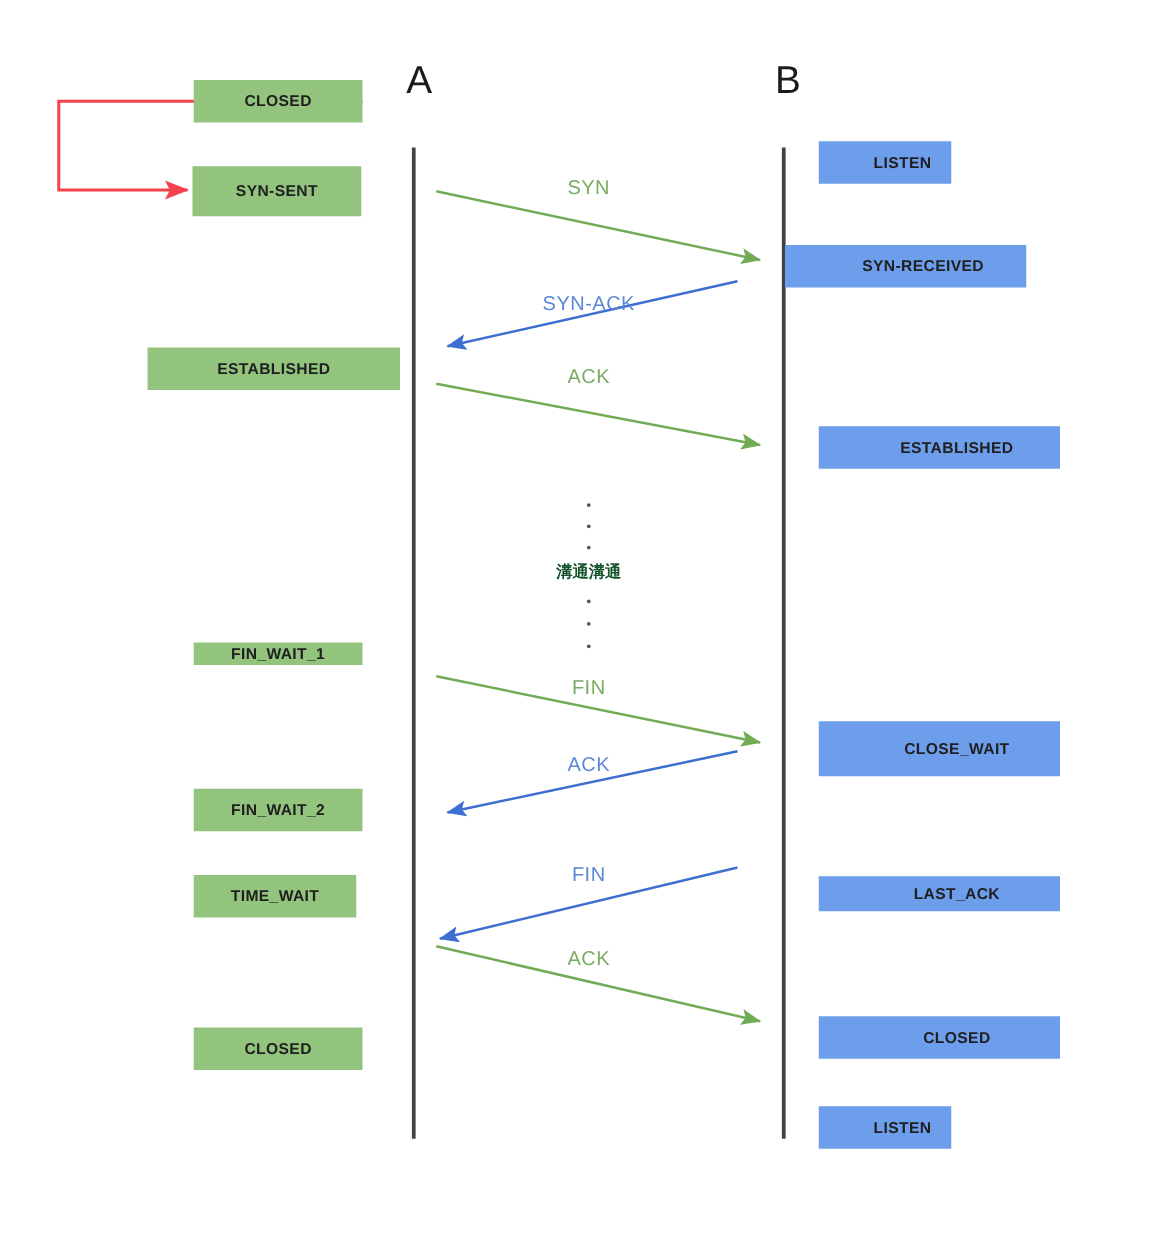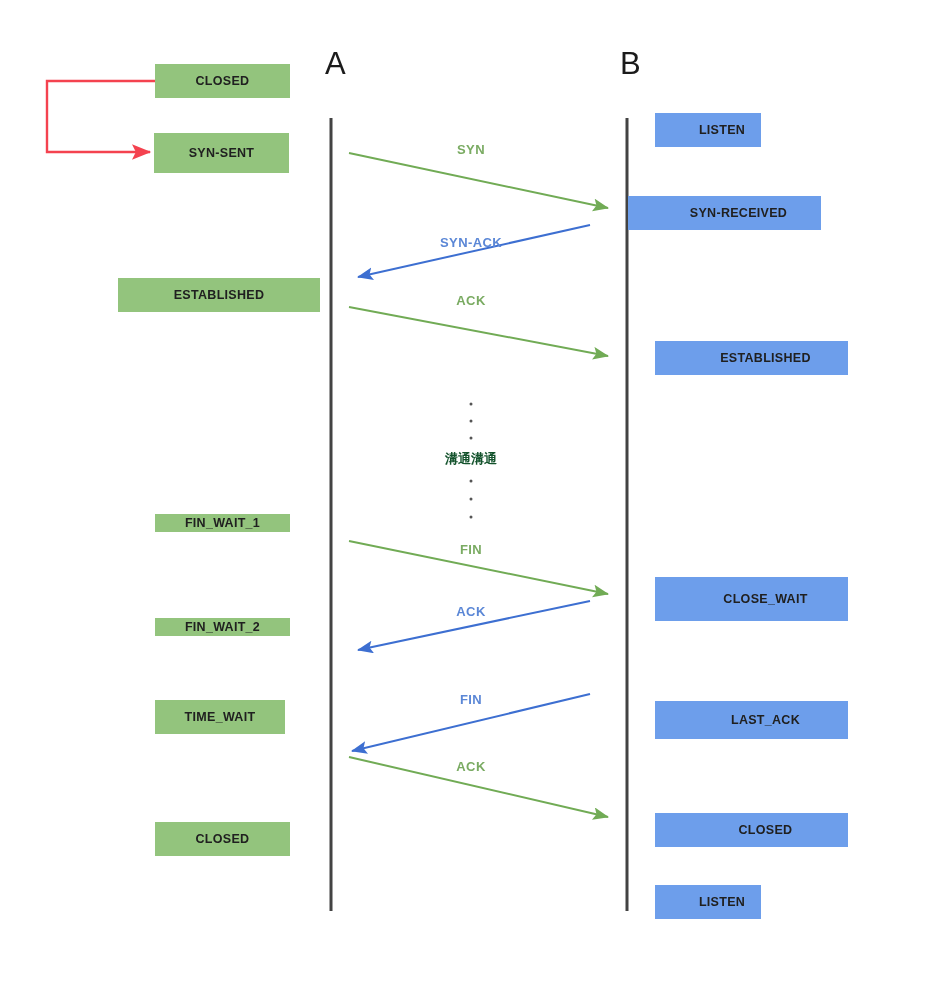--- a/index.html
+++ b/index.html
@@ -43,22 +43,22 @@
 
   .endpoint-label {
     position: absolute;
     font-size: 31px;
     color: #1b1b1b;
     font-family: "Liberation Sans", sans-serif;
     line-height: 1;
   }
   .msg-label {
     position: absolute;
-    font-size: 13px;
-    font-weight: bold;
+    font-size: 16px;
+    font-weight: normal;
     letter-spacing: 0.4px;
     font-family: "Liberation Sans", sans-serif;
     line-height: 1;
     white-space: nowrap;
     transform: translateX(-50%);
   }
   .msg-green { color: #7aab62; }
   .msg-blue  { color: #5b87d6; }
 
   .mid-note {
@@ -118,31 +118,31 @@
   <div>
       <div class="endpoint-label" style="left: 325px; top: 48px;">A</div>
       <div class="endpoint-label" style="left: 620px; top: 48px;">B</div>
     </div>
 
   <div>
       <div class="state-box box-green" style="left: 155px; top: 64px; width: 135px; height: 34px;">CLOSED</div>
       <div class="state-box box-green" style="left: 154px; top: 133px; width: 135px; height: 40px;">SYN-SENT</div>
       <div class="state-box box-green" style="left: 118px; top: 278px; width: 202px; height: 34px;">ESTABLISHED</div>
       <div class="state-box box-green" style="left: 155px; top: 514px; width: 135px; height: 18px;">FIN_WAIT_1</div>
-      <div class="state-box box-green" style="left: 155px; top: 618px; width: 135px; height: 18px;">FIN_WAIT_2</div>
+      <div class="state-box box-green" style="left: 155px; top: 631px; width: 135px; height: 34px;">FIN_WAIT_2</div>
       <div class="state-box box-green" style="left: 155px; top: 700px; width: 130px; height: 34px;">TIME_WAIT</div>
       <div class="state-box box-green" style="left: 155px; top: 822px; width: 135px; height: 34px;">CLOSED</div>
     </div>
 
   <div>
       <div class="state-box box-blue" style="left: 655px; top: 113px; width: 106px; height: 34px;">LISTEN</div>
       <div class="state-box box-blue" style="left: 628px; top: 196px; width: 193px; height: 34px;">SYN-RECEIVED</div>
       <div class="state-box box-blue" style="left: 655px; top: 341px; width: 193px; height: 34px;">ESTABLISHED</div>
       <div class="state-box box-blue" style="left: 655px; top: 577px; width: 193px; height: 44px;">CLOSE_WAIT</div>
-      <div class="state-box box-blue" style="left: 655px; top: 701px; width: 193px; height: 38px;">LAST_ACK</div>
+      <div class="state-box box-blue" style="left: 655px; top: 701px; width: 193px; height: 28px;">LAST_ACK</div>
       <div class="state-box box-blue" style="left: 655px; top: 813px; width: 193px; height: 34px;">CLOSED</div>
       <div class="state-box box-blue" style="left: 655px; top: 885px; width: 106px; height: 34px;">LISTEN</div>
     </div>
 
   <div>
       <div class="msg-label msg-green" style="left: 471px; top: 143px;">SYN</div>
       <div class="msg-label msg-blue" style="left: 471px; top: 236px;">SYN-ACK</div>
       <div class="msg-label msg-green" style="left: 471px; top: 294px;">ACK</div>
       <div class="msg-label msg-green" style="left: 471px; top: 543px;">FIN</div>
       <div class="msg-label msg-blue" style="left: 471px; top: 605px;">ACK</div>

